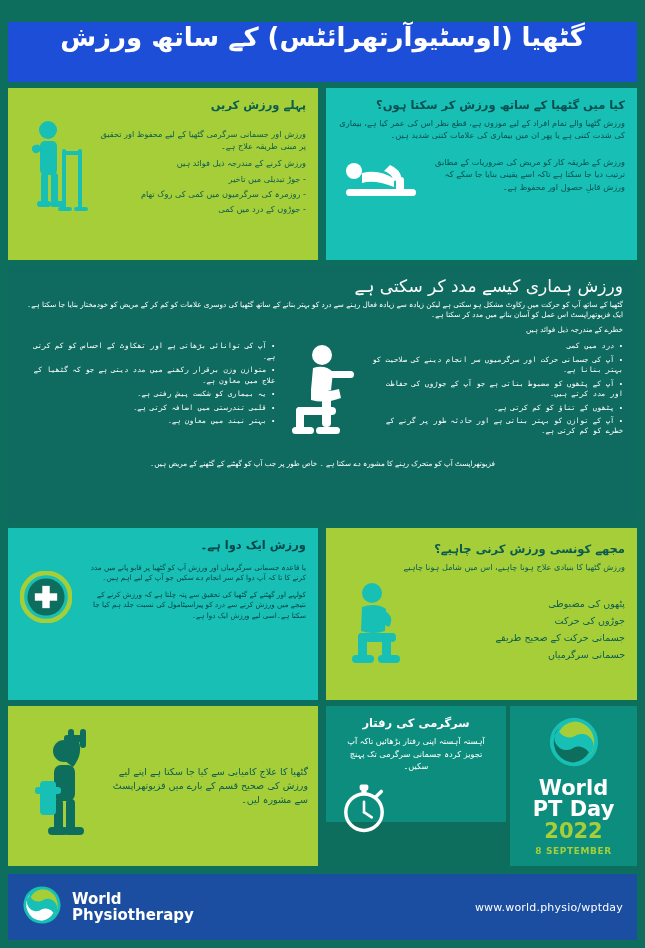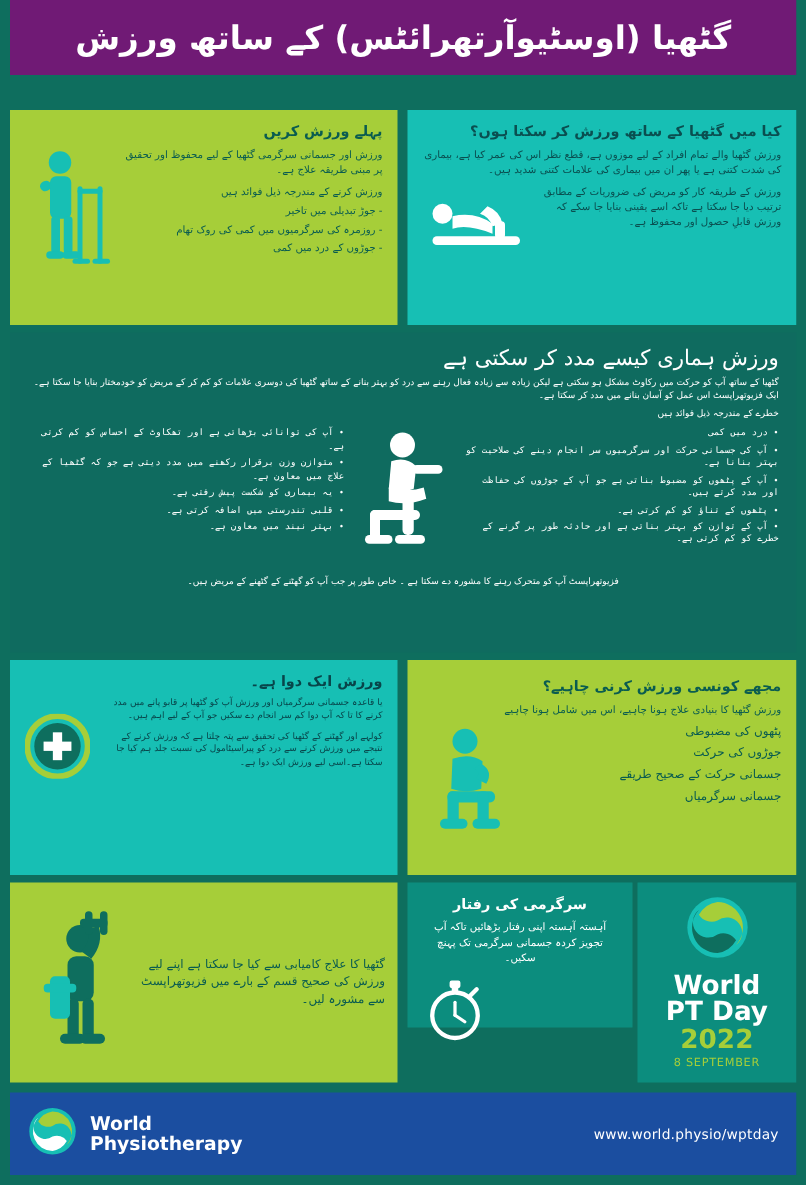--- a/index.html
+++ b/index.html
@@ -18,23 +18,23 @@
   }
   
   .panel{position:absolute;box-sizing:border-box;}
   .rtl{direction:rtl;text-align:right;unicode-bidi:bidi-override;}
   .ctr{text-align:center;}
   .tiny{font-size:7.2px;line-height:1.45;}
   .sm{font-size:8.2px;line-height:1.5;}
   .md{font-size:9.5px;line-height:1.5;}
   
   .header{
-    left:8px;top:0;width:629px;height:60px;
-    background:#701a75;
-    display:flex;align-items:center;justify-content:center;
+    left:8px;top:22px;width:629px;height:60px;
+    background:#1d4ed8;
+    display:flex;align-items:flex-start;justify-content:center;
   }
   .header h1{
     margin:0;color:#ffffff;font-size:26px;font-weight:bold;
     letter-spacing:.3px;
   }
   
   .p-exercise-first{
     left:8px;top:88px;width:310px;height:172px;
     background:#a6ce39;color:#0a5c50;padding:10px 12px;
   }
@@ -81,31 +81,31 @@
   .footer{
     left:8px;top:874px;width:629px;height:66px;
     background:#1b4ea0;color:#ffffff;display:flex;align-items:center;
     padding:0 14px;box-sizing:border-box;
   }
   .footer .wp-name{font-size:15px;font-weight:bold;line-height:1.1;}
   .footer .url{margin-left:auto;font-size:11px;letter-spacing:.2px;}
   
   .wpt-text{font-size:21px;font-weight:bold;line-height:1;text-align:center;}
   .wpt-year{font-size:21px;font-weight:bold;color:#a6ce39;line-height:1.1;text-align:center;}
-  .wpt-date{font-size:9px;font-weight:normal;color:#a6ce39;text-align:right;letter-spacing:.6px;margin-top:2px;}
+  .wpt-date{font-size:9px;font-weight:bold;color:#a6ce39;text-align:right;letter-spacing:.6px;margin-top:2px;}
   
   .swirl{width:52px;height:52px;}
   .swirl-sm{width:40px;height:40px;}
   
   .cross-badge{width:52px;height:52px;}
   
   .p-title{font-size:11.5px;font-weight:bold;margin:0 0 5px 0;}
   .p-title-lg{font-size:17px;font-weight:normal;margin:0 0 4px 0;}
   .figure{display:block;}
-  .row-flex{display:flex;flex-direction:row-reverse;align-items:flex-start;}
+  .row-flex{display:flex;flex-direction:row-reverse;align-items:center;}
   .fig-col{flex:0 0 auto;}
   .txt-col{flex:1 1 auto;}
   .pace-body{font-size:8.2px;line-height:1.55;}
   .stopwatch{margin-top:6px;}
 </style>
 </head>
 <body>
 
 <div class="poster">
 

